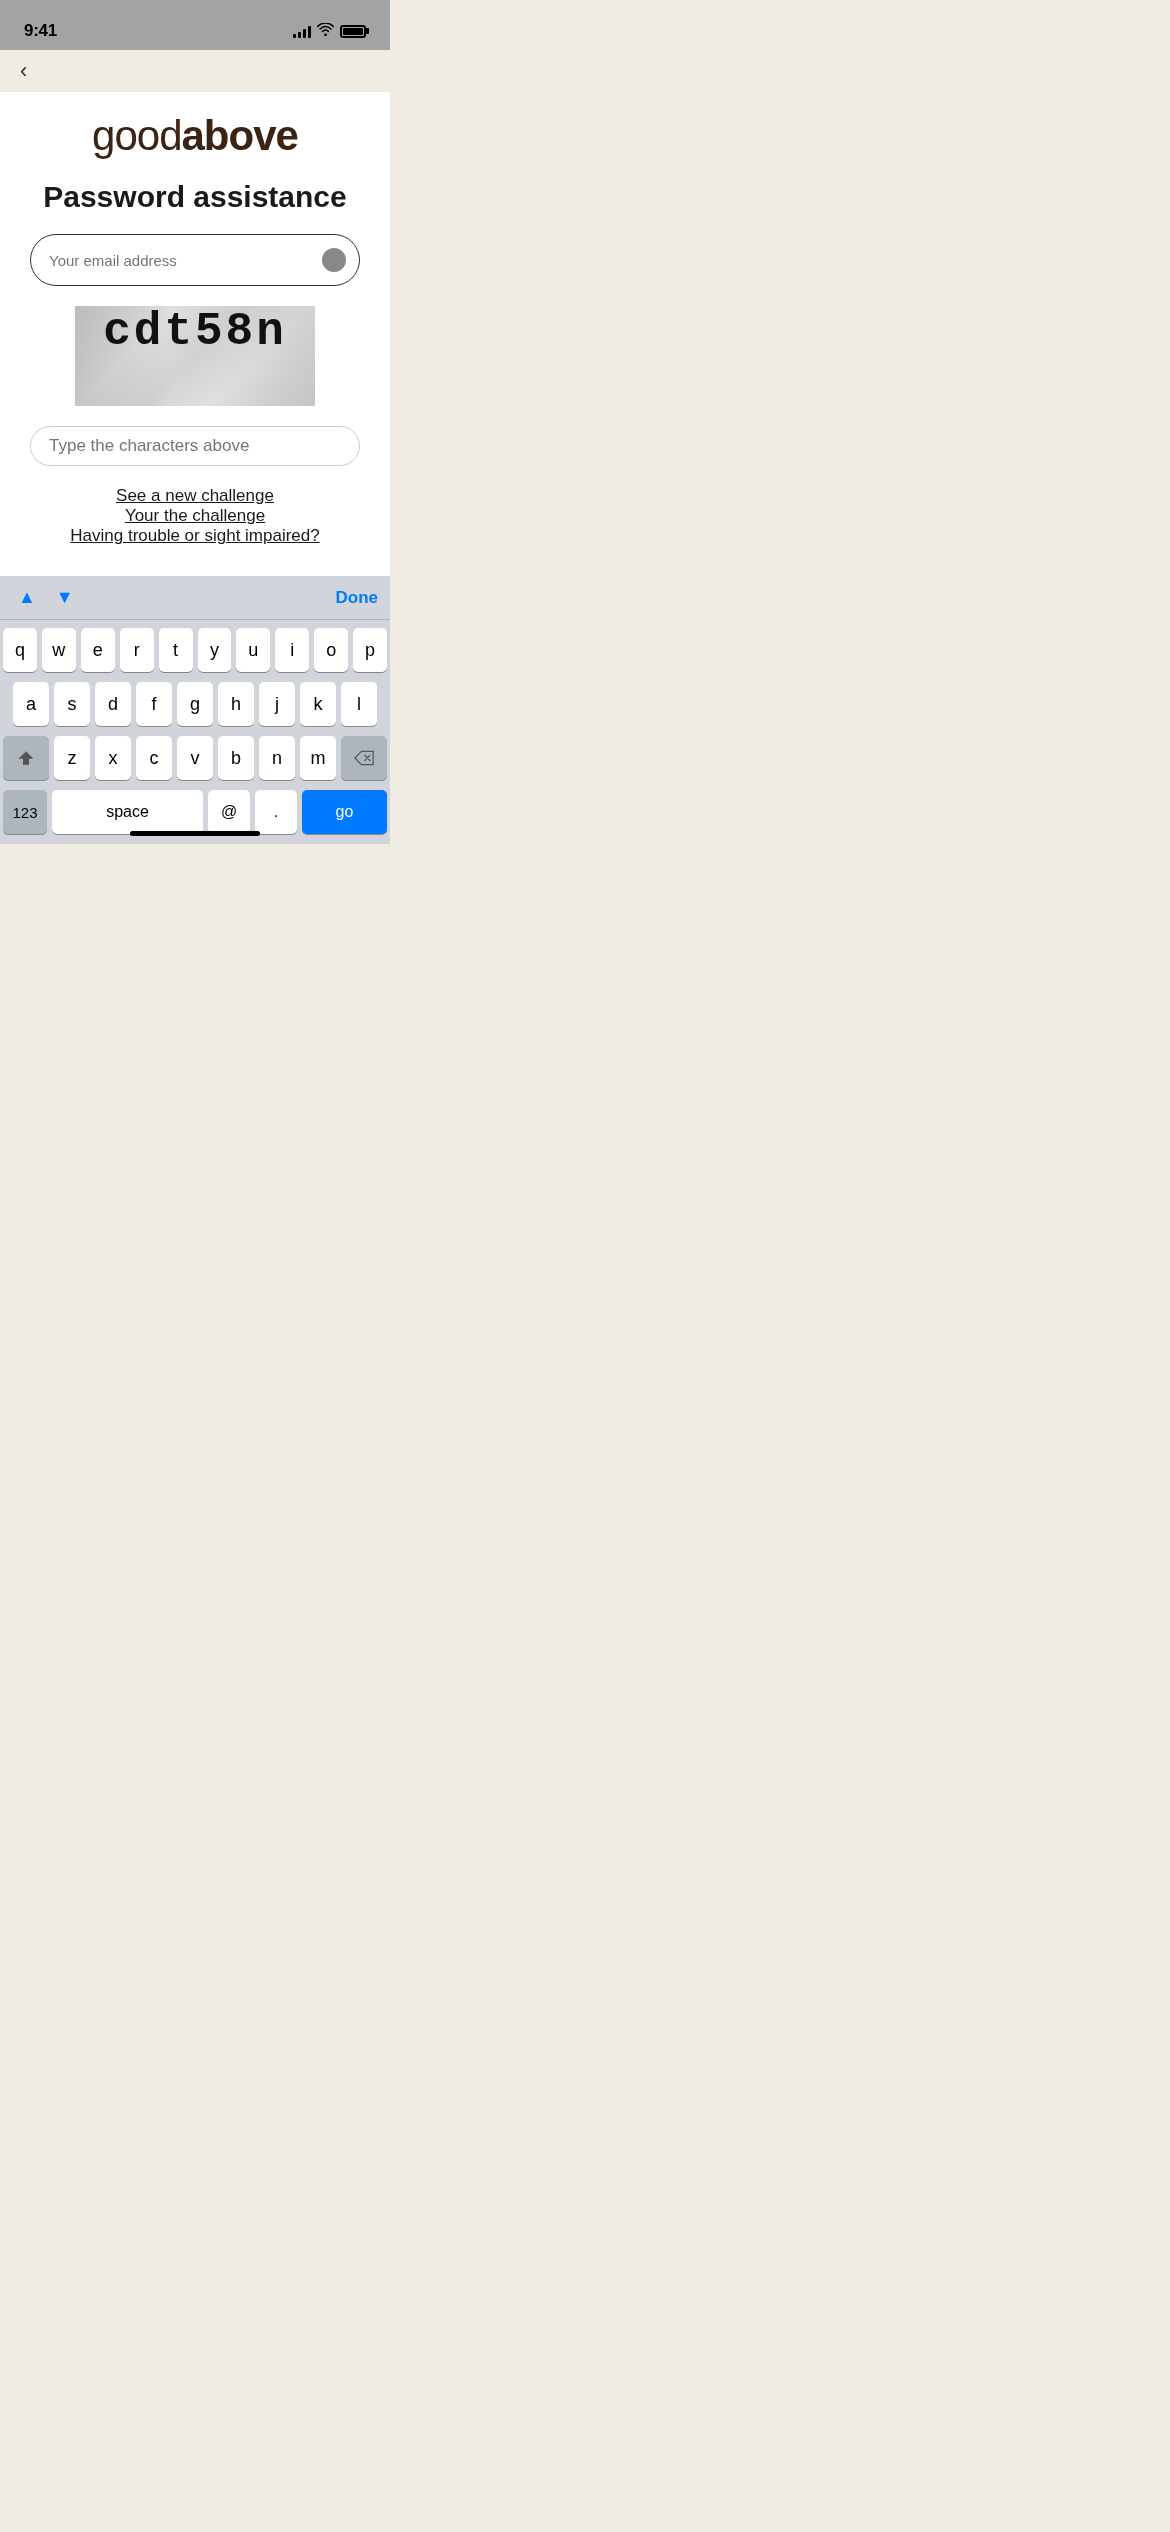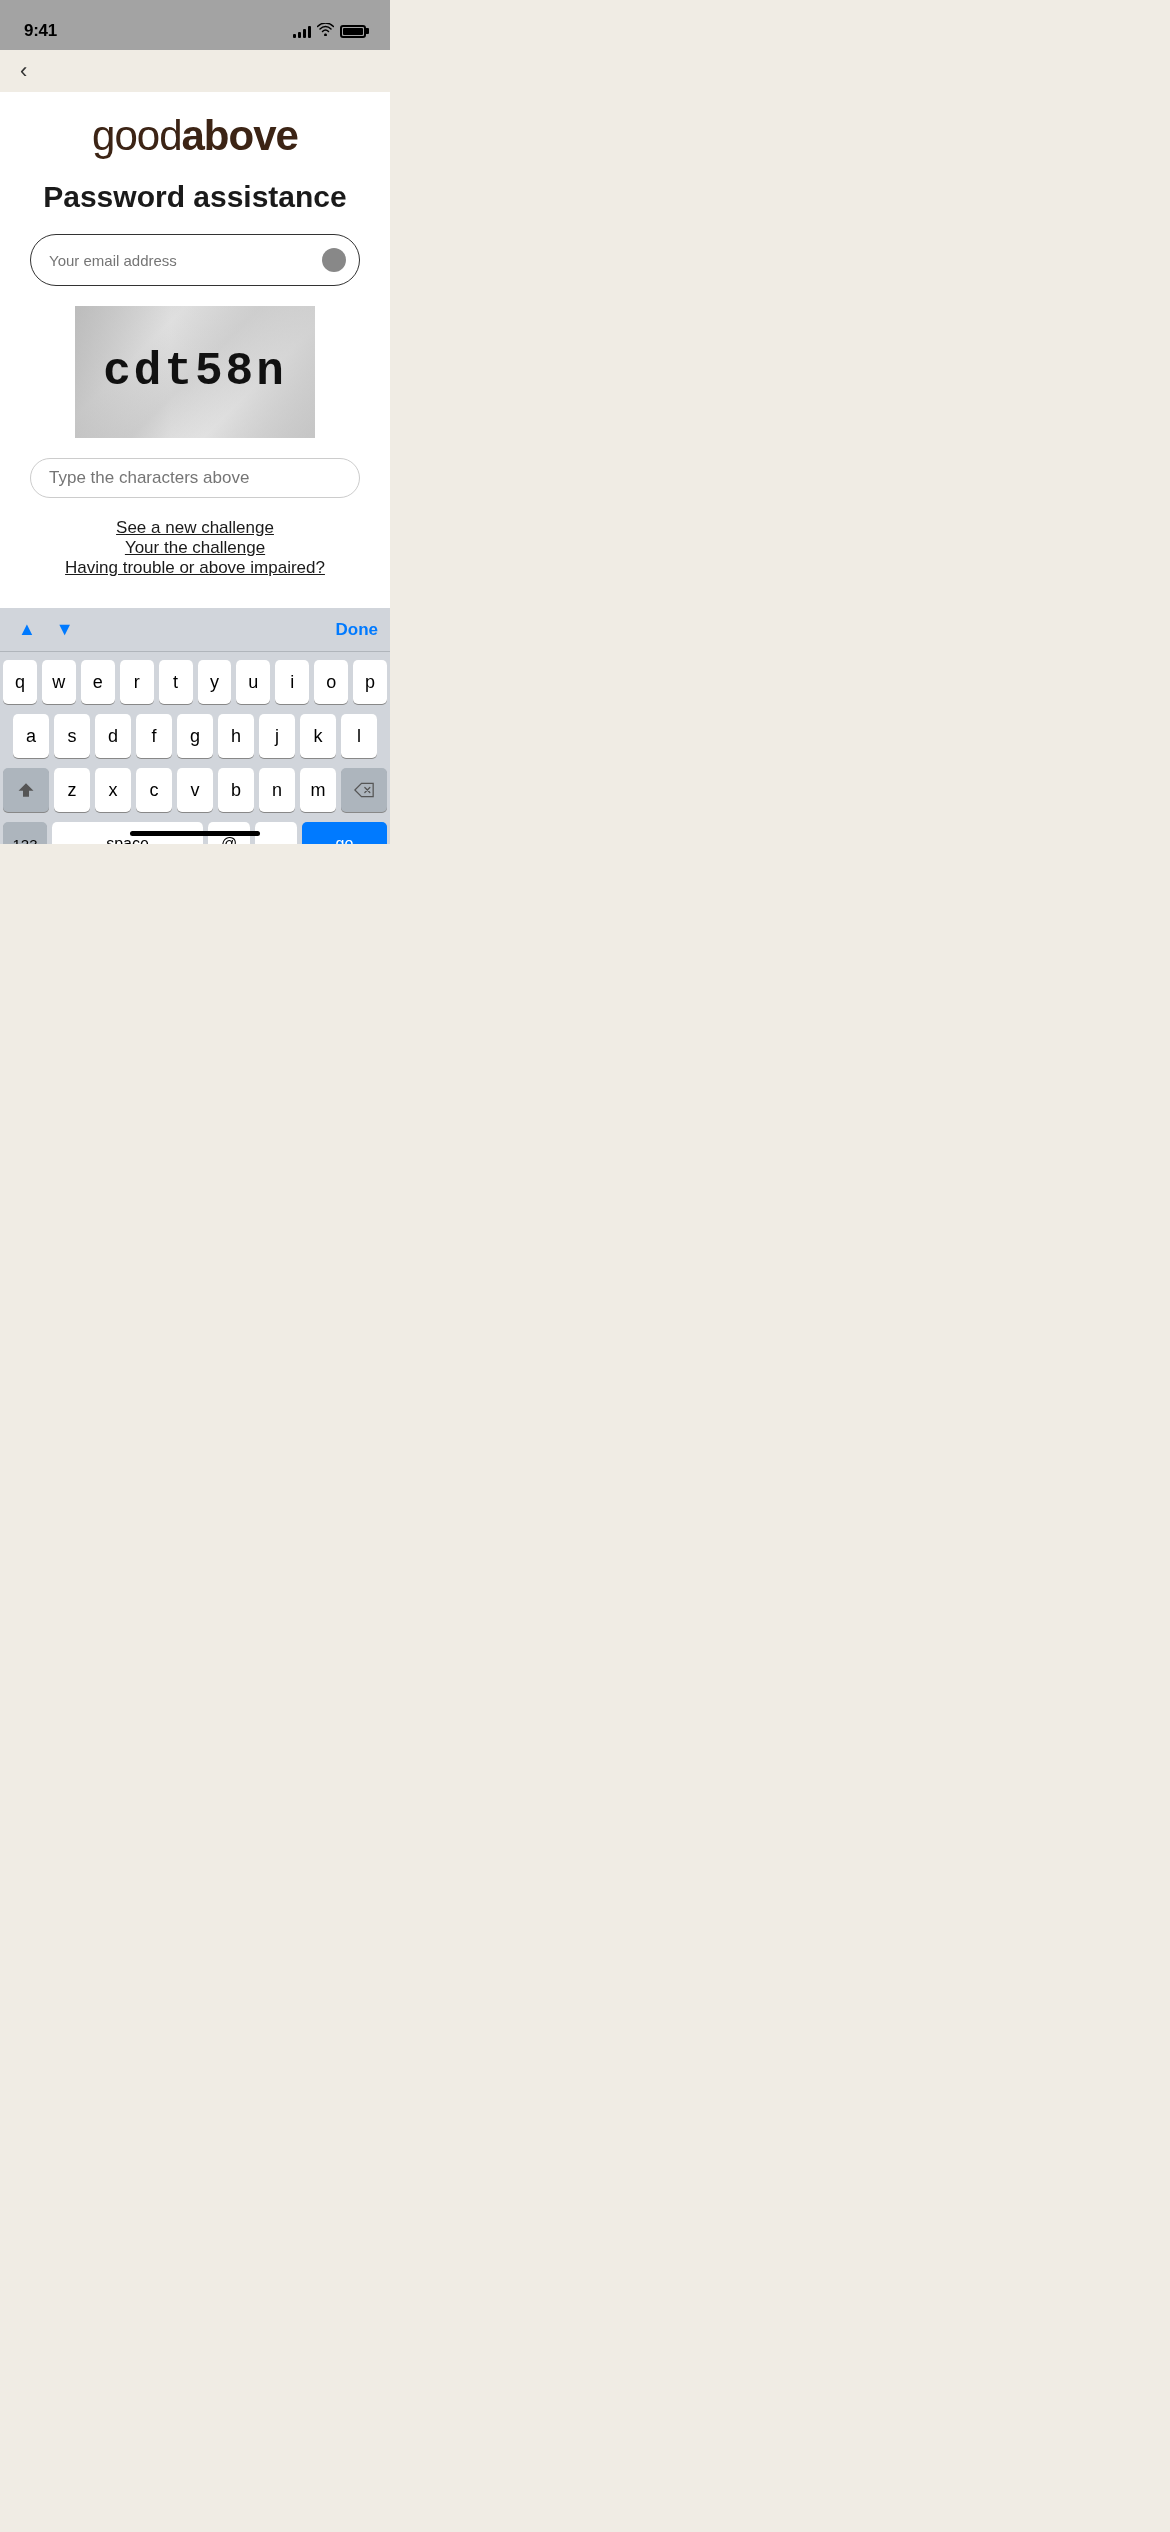--- a/index.html
+++ b/index.html
@@ -157,24 +157,24 @@
     }
 
     
     .captcha-container {
       display: flex;
       justify-content: center;
       margin-bottom: 20px;
     }
     .captcha-image {
       width: 240px;
-      height: 132px;
+      height: 100px;
       background: linear-gradient(135deg, #c8c8c8 0%, #e0e0e0 30%, #d0d0d0 50%, #e8e8e8 70%, #c0c0c0 100%);
       display: flex;
-      align-items: center;
+      align-items: flex-start;
       justify-content: center;
       position: relative;
       overflow: hidden;
     }
     .captcha-image::before {
       content: '';
       position: absolute;
       inset: 0;
       background: linear-gradient(to right, rgba(180,180,180,0.6) 0%, rgba(220,220,220,0.2) 40%, rgba(200,200,200,0.7) 100%);
     }
@@ -408,21 +408,21 @@
     </div>
   </div>
 
   
   <input class="captcha-input" type="text" placeholder="Type the characters above" style="">
 
   
   <div class="links-container">
     <span class="link-text">See a new challenge</span>
     <span class="link-text">Your the challenge</span>
-    <span class="link-text">Having trouble or above impaired?</span>
+    <span class="link-text">Having trouble or sight impaired?</span>
   </div>
 
 </div>
 
 <div class="keyboard-toolbar">
   <div class="toolbar-nav">
     <span class="toolbar-nav-btn">▲</span>
     <span class="toolbar-nav-btn">▼</span>
   </div>
   <span class="toolbar-done">Done</span>

